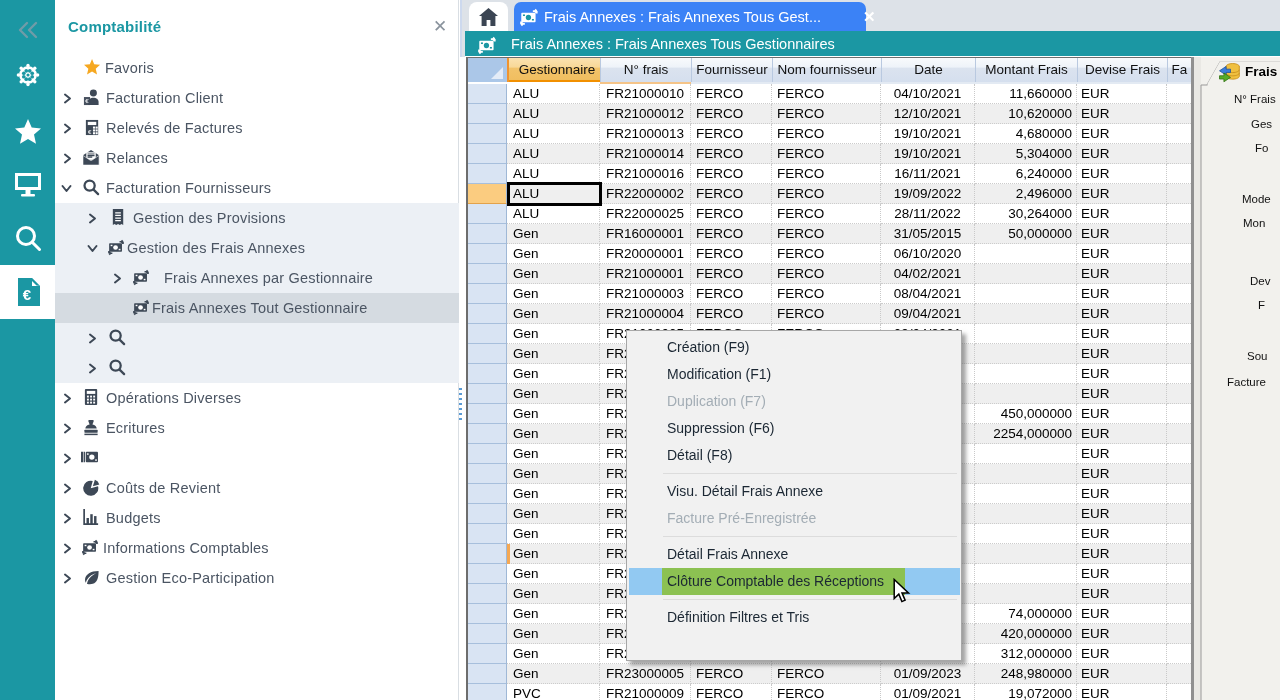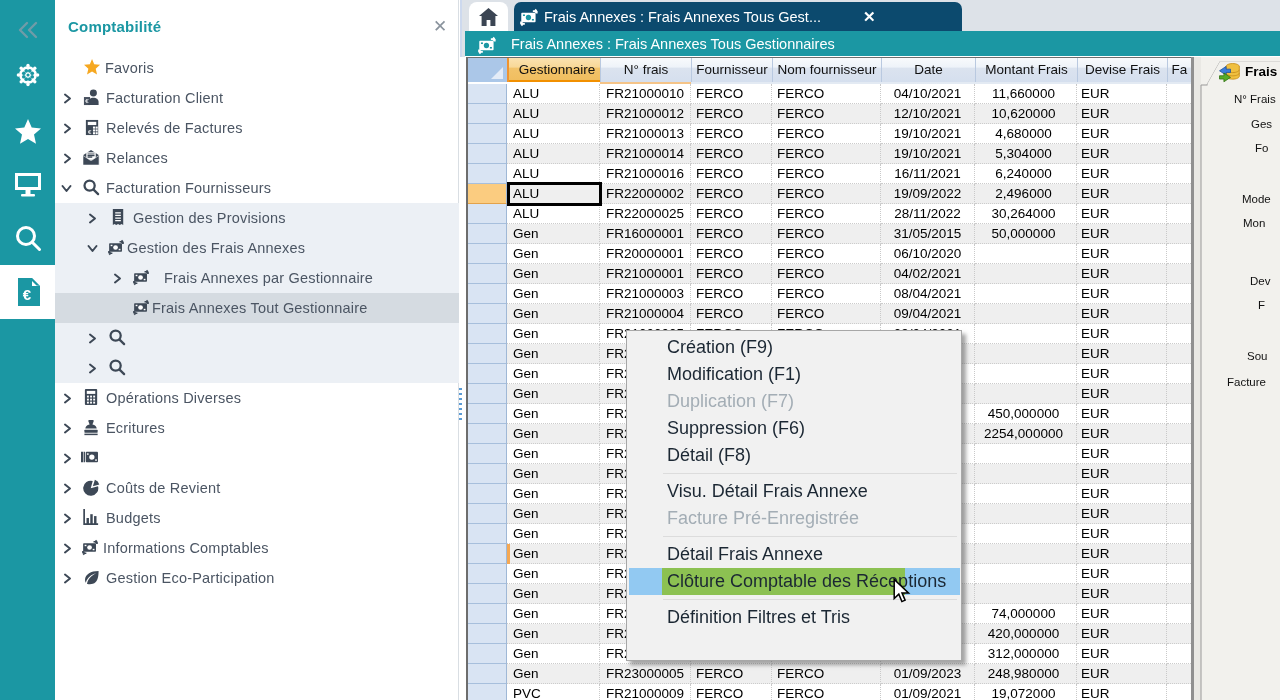--- a/index.html
+++ b/index.html
@@ -10,21 +10,21 @@
 #tree{position:absolute;left:55px;top:0;width:404px;height:700px;background:#fff;border-right:1px solid #d9dee3}
 #ttl{position:absolute;left:13px;top:18px;font-size:15px;font-weight:bold;color:#1b97a3;letter-spacing:.2px}
 #tclose{position:absolute;left:378px;top:16px;font-size:17px;color:#8a939d}
 .band{position:absolute;left:0;width:404px;background:#ecf0f5}
 .ti{position:absolute;height:30px;line-height:30px;font-size:14.5px;letter-spacing:.2px;color:#4b5563;white-space:nowrap}
 .chv{position:absolute;width:11px;height:11px}
 .tic{position:absolute;width:17px;height:17px}
 
 #tabstrip{position:absolute;left:462px;top:0;width:818px;height:31px;background:#dde2e8}#blueline{position:absolute;left:460px;top:0;width:2px;height:57px;background:#cdd9ee}#graycol{position:absolute;left:462px;top:31px;width:3px;height:26px;background:#dde2e8}
 #hometab{position:absolute;left:469px;top:2px;width:39px;height:29px;background:#fff;border-radius:8px 8px 0 0}
-#acttab{position:absolute;left:514px;top:2px;width:448px;height:29px;background:#0c4a6e;border-radius:7px 7px 0 0;color:#fff}
+#acttab{position:absolute;left:514px;top:2px;width:352px;height:29px;background:#3b82f6;border-radius:7px 7px 0 0;color:#fff}
 #acttab .txt{position:absolute;left:30px;top:7px;font-size:14.5px;font-weight:normal;white-space:nowrap}
 #acttab .x{position:absolute;left:349px;top:6px;font-size:15px;font-weight:bold}
 #tealbar{position:absolute;left:465px;top:31px;width:815px;height:25px;background:#1b97a3;color:#fff}
 #tealbar .txt{position:absolute;left:46px;top:5px;font-size:14.5px;font-weight:normal}
 
 #tbl{position:absolute;left:466px;top:57px;width:725px;height:643px;background:#fff;border-left:2px solid #6d6d6d;border-top:1px solid #6d6d6d;overflow:hidden}
 
 .h{position:absolute;top:0px;height:24px;background:linear-gradient(#f8fafc,#eef3f9 38%,#dbe3ef 42%,#d5dfee);border-left:1px solid #b9c9e0;font-size:13.5px;color:#111;text-align:center;line-height:24px;white-space:nowrap}
 #hsel{position:absolute;left:0;top:0px;width:39px;height:24px;background:#abc7e8}
 #hsel:after{content:"";position:absolute;right:4px;bottom:3px;border-left:12px solid transparent;border-bottom:12px solid #e4ecf7}
@@ -34,32 +34,32 @@
 .r{position:absolute;left:0;width:723px;height:20px;background:#fff}
 .r.a{background:#efefef}
 .r .sel{position:absolute;left:0;top:0;width:39px;height:20px;background:#d9e4f3;border-bottom:1px solid #a7bfdc;border-right:1px solid #9fb8d6;background-clip:padding-box}
 .r .sel.sf{background:#fbcc80;border-bottom:1px solid #e2a24b}
 .c{position:absolute;top:0;height:20px;line-height:20px;font-size:13.5px;color:#000;white-space:nowrap;border-right:1px dotted #c9c9c9;border-bottom:1px dotted #cccccc}
 .cg{left:39px;width:93px;padding-left:6px}
 .cn{left:132px;width:91px;padding-left:6px}
 .cf{left:223px;width:81px;padding-left:5px}
 .cnf{left:304px;width:109px;padding-left:5px}
 .cd{left:413px;width:94px;text-align:center}
-.cm{left:507px;width:102px;text-align:center;padding-right:4px}
+.cm{left:507px;width:102px;text-align:right;padding-right:4px}
 .cdev{left:609px;width:90px;padding-left:4px}
 .cfa{left:699px;width:24px;border-right:none}
 #focusbox{position:absolute;left:39px;top:-2px;width:95px;height:24px;border:3px solid #000;z-index:3}
 #insmark{position:absolute;left:39px;width:3px;height:20px;background:#f5a853;z-index:4}
 
 #rstrip{position:absolute;left:1191px;top:57px;width:10px;height:643px;background:#e9e8e4;border-left:3px solid #909090}
 #rpanel{position:absolute;left:1201px;top:57px;width:79px;height:643px;background:#f2f1ed}
 .rlabel{position:absolute;font-size:11.5px;color:#111;white-space:nowrap}
 
 #menu{position:absolute;left:626px;top:330px;width:336px;height:331px;background:#f1f1f1;border:1px solid #a7a7a7;box-shadow:4px 4px 4px rgba(90,90,90,.55);z-index:10}
-.mi{position:relative;height:27px;line-height:27px;padding-left:40px;font-size:18px;color:#1b2733;white-space:nowrap}
+.mi{position:relative;height:27px;line-height:27px;padding-left:40px;font-size:14px;color:#1b2733;white-space:nowrap}
 .mi.dis{color:#a3adb5}
 .msep{height:9px;position:relative}
 .msep:after{content:"";position:absolute;left:36px;right:4px;top:4px;border-top:1px solid #dcdcdc}
 #mhl{position:absolute;left:2px;top:237px;width:331px;height:27px;background:#92c9f2}
 #mgr{position:absolute;left:35px;top:237px;width:243px;height:27px;background:#8cc152}
 .mpad{height:3px}
 #cursor{position:absolute;left:893px;top:578px;z-index:20}
 
 #spl{position:absolute;left:459px;top:388px;width:3px;height:32px;background-image:repeating-linear-gradient(#5b9bd5 0 2px,transparent 2px 5px)}
 </style></head>

